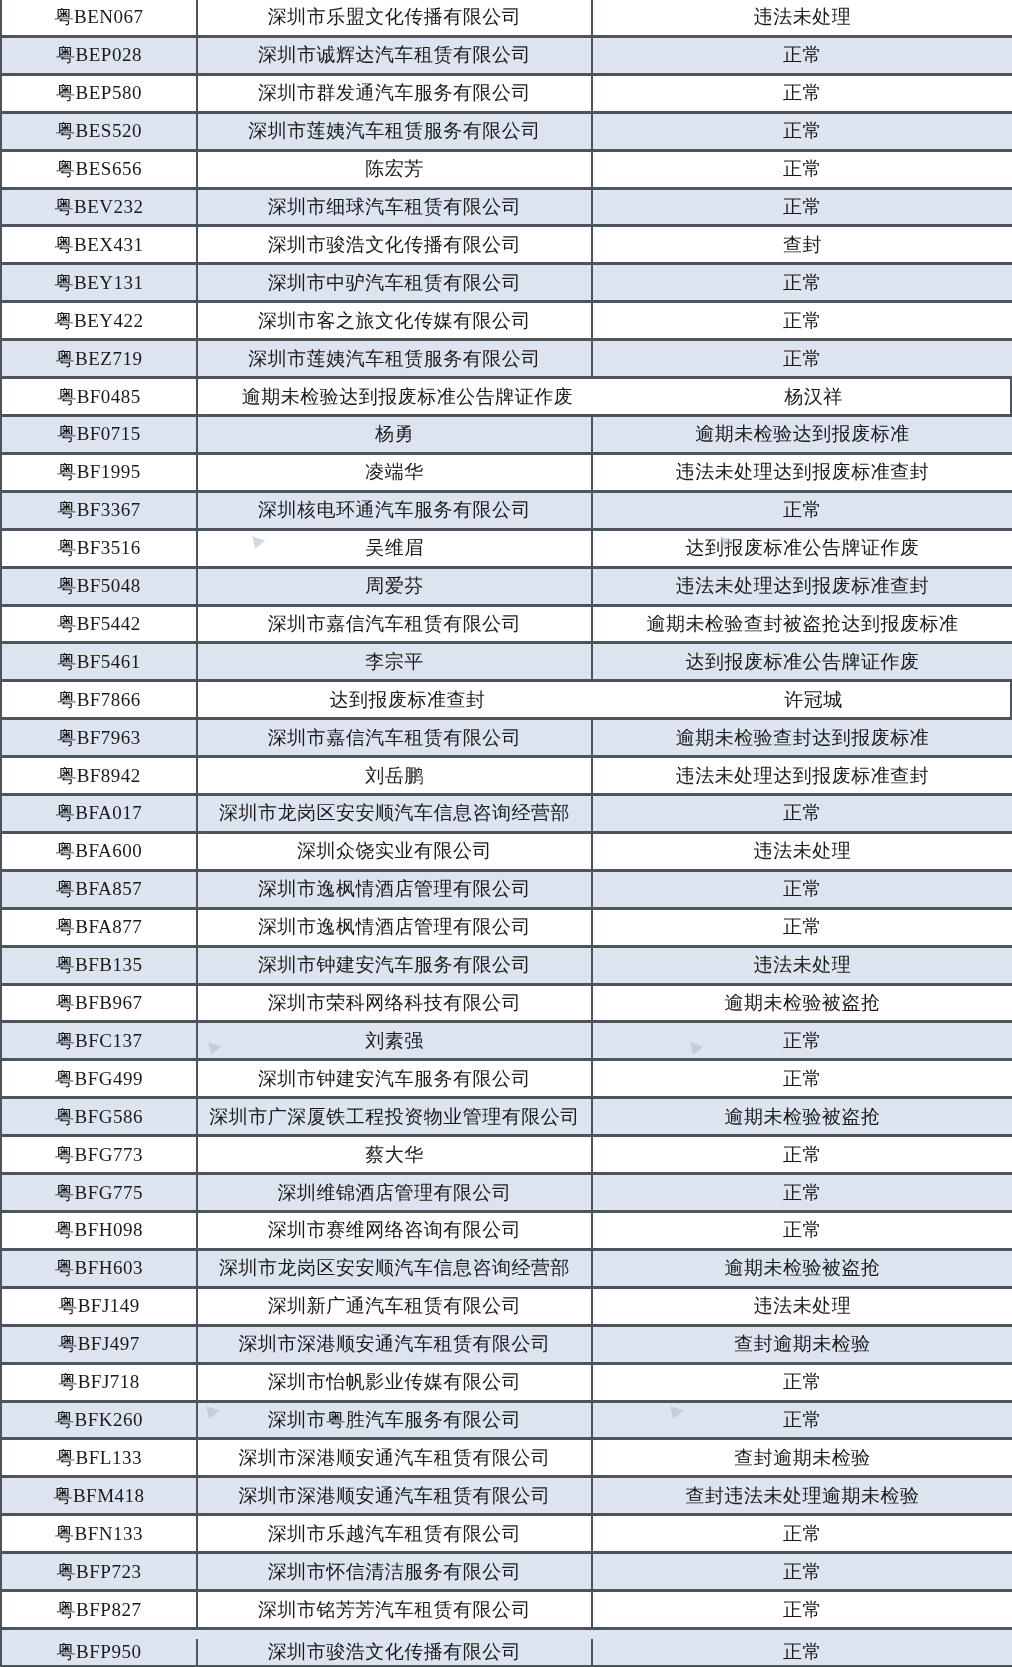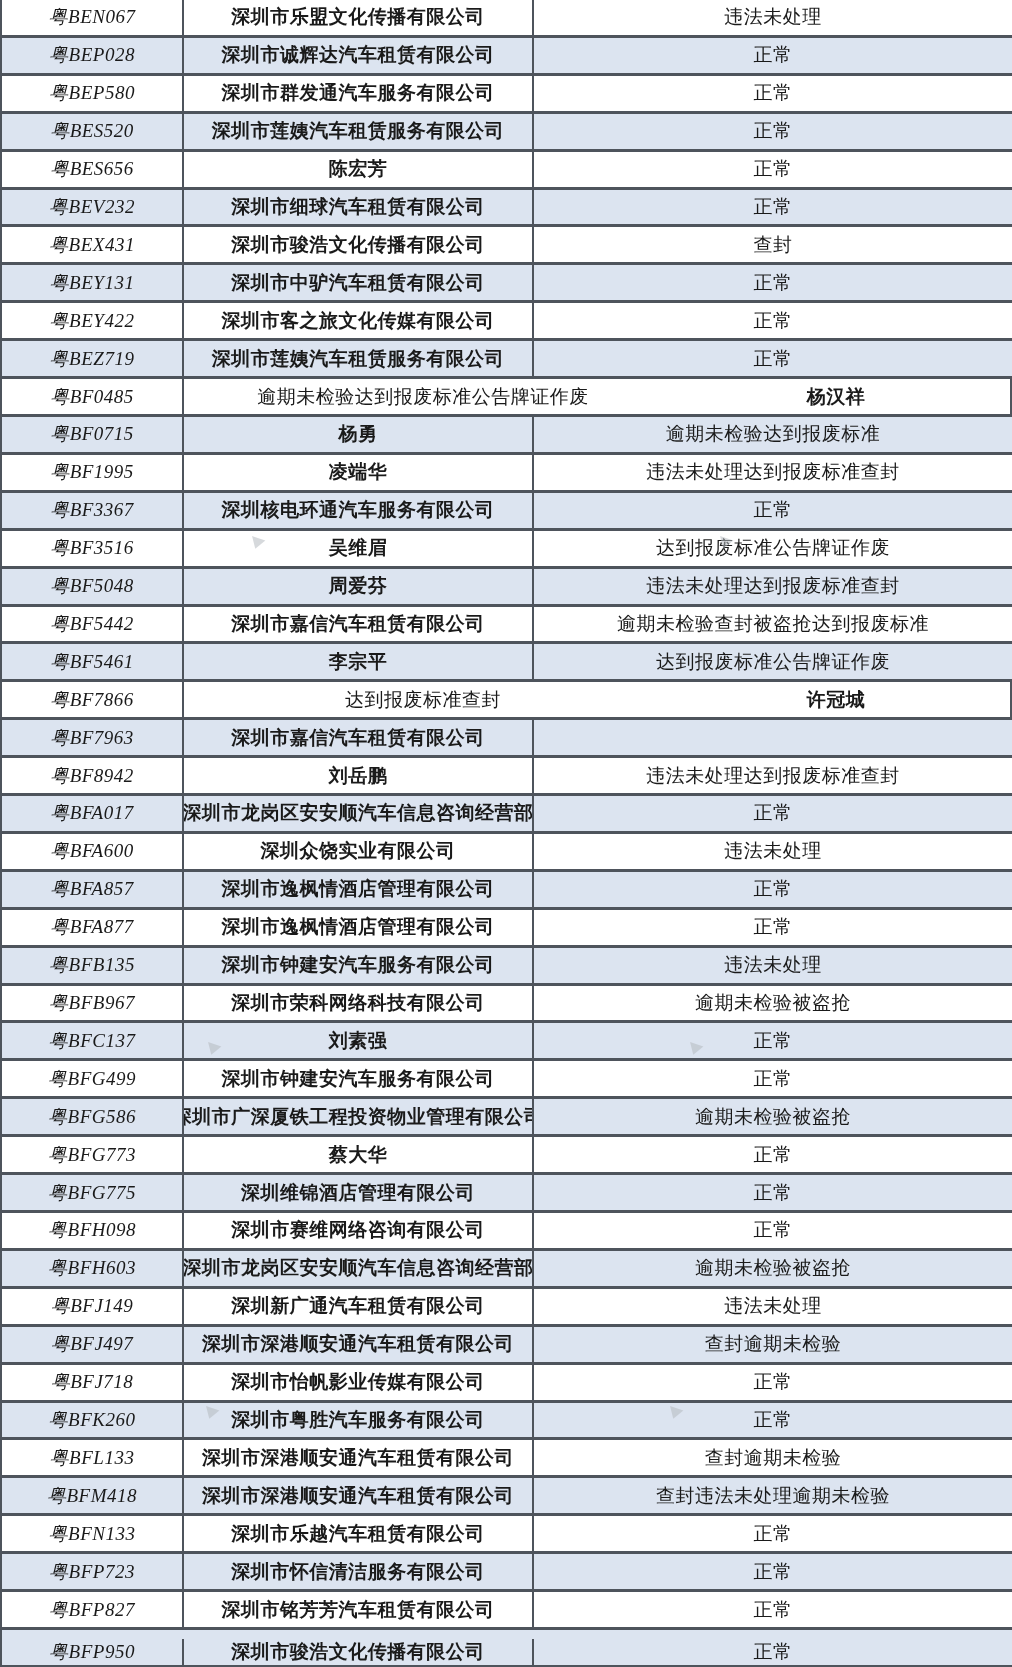--- a/index.html
+++ b/index.html
@@ -36,22 +36,22 @@
   .cell {
     display: flex;
     align-items: center;
     justify-content: center;
     font-size: 19px;
     letter-spacing: 0.5px;
     box-sizing: border-box;
     white-space: nowrap;
     overflow: hidden;
   }
-  .c-plate { width: 182px; border-right: 2px solid var(--grid); font-style: italic; }
-  .c-owner { width: 350px; border-right: 2px solid var(--grid); font-weight: bold; }
+  .c-plate { width: 196px; border-right: 2px solid var(--grid); }
+  .c-owner { width: 395px; border-right: 2px solid var(--grid); }
   .c-status { flex: 1; }
   .wm {
     position: absolute;
     width: 0; height: 0;
     border-left: 7px solid transparent;
     border-right: 7px solid transparent;
     border-top: 11px solid #b5b9bf;
     opacity: 0.55;
     transform: rotate(18deg);
     pointer-events: none;
@@ -172,20 +172,21 @@
 
   <div class="row">
     <div class="cell c-plate">粤BF7866</div>
     <div class="cell c-status">达到报废标准查封</div>
     <div class="cell c-owner">许冠城</div>
   </div>
 
   <div class="row">
     <div class="cell c-plate">粤BF7963</div>
     <div class="cell c-owner">深圳市嘉信汽车租赁有限公司</div>
+    <div class="cell c-status">逾期未检验查封达到报废标准</div>
   </div>
 
   <div class="row">
     <div class="cell c-plate">粤BF8942</div>
     <div class="cell c-owner">刘岳鹏</div>
     <div class="cell c-status">违法未处理达到报废标准查封</div>
   </div>
 
   <div class="row">
     <div class="cell c-plate">粤BFA017</div>

